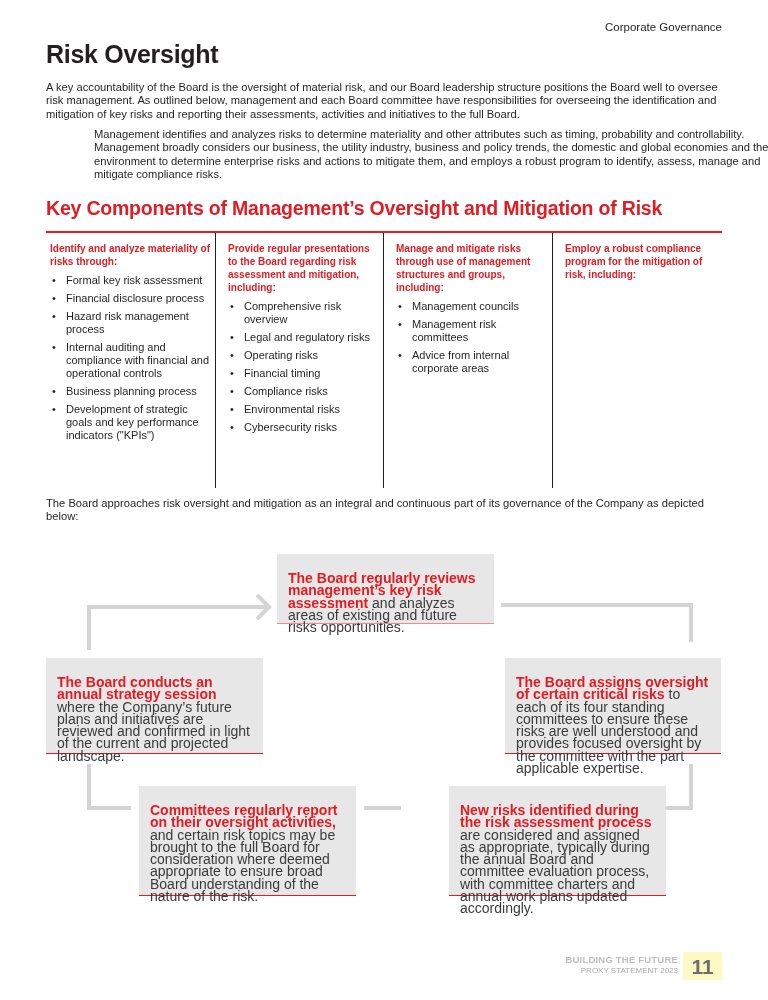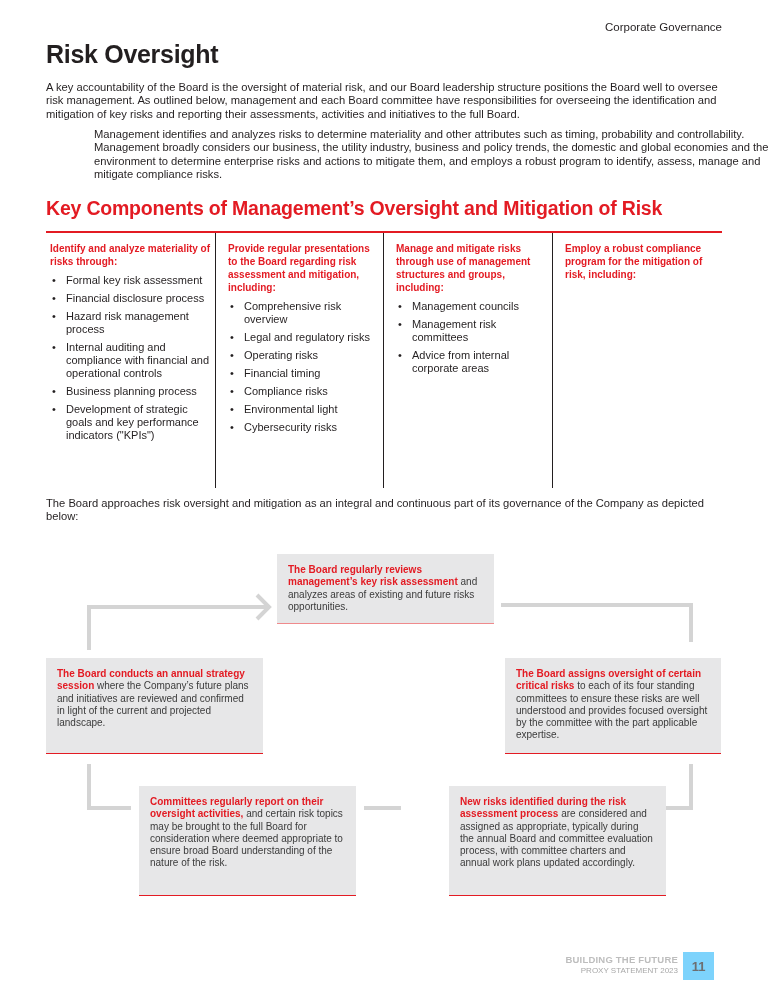--- a/index.html
+++ b/index.html
@@ -17,32 +17,32 @@
   .col.div { border-left: 1.5px solid #231f20; }
   .col-head { color: #e31b23; font-weight: bold; font-size: 10px; line-height: 13px; margin-bottom: 6px; }
   .col ul { list-style: none; }
   .col li { position: relative; padding-left: 16px; font-size: 11px; line-height: 13px; margin-bottom: 5px; }
   .col li::before { content: "•"; position: absolute; left: 2px; top: 0; }
   .c1 { left: 46px; width: 170px; padding-left: 4px; padding-right: 4px; }
   .c2 { left: 215px; width: 168px; padding-left: 12px; padding-right: 4px; }
   .c3 { left: 383px; width: 169px; padding-left: 12px; padding-right: 4px; }
   .c4 { left: 552px; width: 172px; padding-left: 12px; padding-right: 2px; }
   .intro { left: 46px; top: 497px; width: 680px; font-size: 11.2px; line-height: 13.4px; }
-  .box { background: #e7e7e8; border-bottom: 1.5px solid #e31b23; padding: 10px 11px 0 11px; font-size: 10px; line-height: 12.3px; color: #3b3b3b; }
+  .box { background: #e7e7e8; border-bottom: 1.5px solid #e31b23; padding: 18px 11px 0 11px; font-size: 14px; line-height: 12.3px; color: #3b3b3b; }
   .box .hl { color: #e31b23; font-weight: bold; }
   .b-top { left: 277px; top: 554px; width: 217px; height: 70px; border-bottom-color: #ef8a8c; }
   .b-left { left: 46px; top: 658px; width: 217px; height: 96px; }
   .b-right { left: 505px; top: 658px; width: 216px; height: 96px; }
   .b-bl { left: 139px; top: 786px; width: 217px; height: 110px; }
   .b-br { left: 409px; top: 786px; width: 217px; height: 110px; margin-left: 40px; }
   svg.connectors { position: absolute; left: 0; top: 0; width: 768px; height: 1000px; pointer-events: none; }
   .footer-brand { right: 90px; top: 954px; text-align: right; color: #bdbdbd; }
   .footer-brand .l1 { font-size: 9.5px; font-weight: bold; letter-spacing: 0.2px; }
   .footer-brand .l2 { font-size: 8px; color: #a8a8a8; margin-top: 1px; }
-  .page-num { left: 683px; top: 952px; width: 31px; height: 28px; background: #7dd3fc; color: #6d6e70; font-weight: bold; font-size: 13px; text-align: center; line-height: 30px; }
+  .page-num { left: 683px; top: 952px; width: 39px; height: 28px; background: #fef9c3; color: #6d6e70; font-weight: bold; font-size: 21px; text-align: center; line-height: 30px; }
 </style>
 </head>
 <body>
 
 <div class="abs section-label">Corporate Governance</div>
 <h1 class="abs page-title">Risk Oversight</h1>
 
 <p class="abs para p1">A key accountability of the Board is the oversight of material risk, and our Board leadership structure positions the Board well to oversee risk management. As outlined below, management and each Board committee have responsibilities for overseeing the identification and mitigation of key risks and reporting their assessments, activities and initiatives to the full Board.</p>
 <p class="abs para p2">Management identifies and analyzes risks to determine materiality and other attributes such as timing, probability and controllability. Management broadly considers our business, the utility industry, business and policy trends, the domestic and global economies and the environment to determine enterprise risks and actions to mitigate them, and employs a robust program to identify, assess, manage and mitigate compliance risks.</p>
 
@@ -62,21 +62,21 @@
 </div>
 
 <div class="abs col c2 div">
   <div class="col-head">Provide regular presentations to the Board regarding risk assessment and mitigation, including:</div>
   <ul>
     <li>Comprehensive risk overview</li>
     <li>Legal and regulatory risks</li>
     <li>Operating risks</li>
     <li>Financial timing</li>
     <li>Compliance risks</li>
-    <li>Environmental light</li>
+    <li>Environmental risks</li>
     <li>Cybersecurity risks</li>
   </ul>
 </div>
 
 <div class="abs col c3 div">
   <div class="col-head">Manage and mitigate risks through use of management structures and groups, including:</div>
   <ul>
     <li>Management councils</li>
     <li>Management risk committees</li>
     <li>Advice from internal corporate areas</li>

